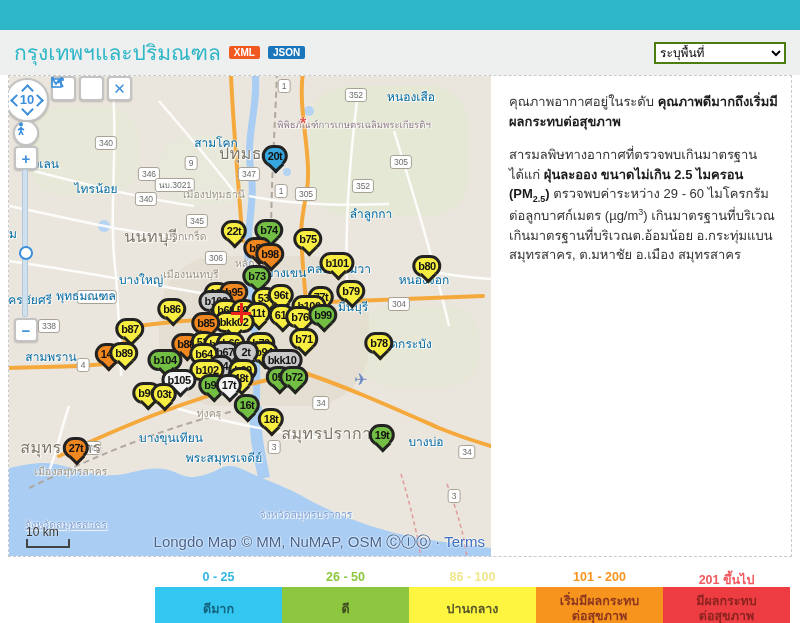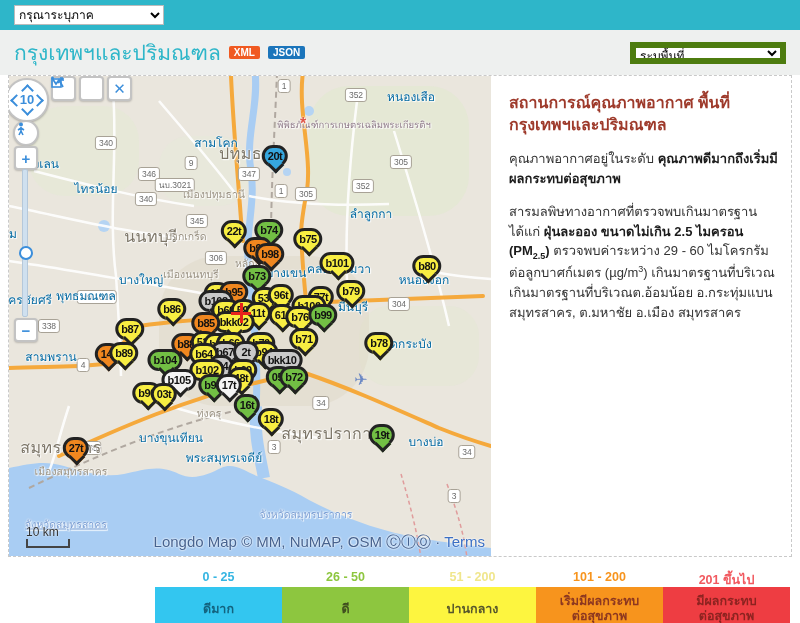--- a/index.html
+++ b/index.html
@@ -10,21 +10,21 @@
   .topbar .date{color:#fff;font-size:12.5px;font-weight:bold;}
   .topbar select{width:150px;height:20px;font-size:12px;border:1px solid #bbb;background:#fff;}
   
   .band{height:45px;background:#eef0ef;display:flex;align-items:center;padding:0 14px;box-sizing:border-box;}
   .band .title{color:var(--accent-teal,#2eb6c9);font-size:21px;}
   .badge{display:inline-block;margin-left:8px;padding:1px 5px;border-radius:2px;color:#fff;
     font-size:10px;font-weight:bold;vertical-align:3px;cursor:pointer;}
   .badge.xml{background:var(--badge-xml,#f05a22);}
   .badge.json{background:var(--badge-json,#1b75bb);}
   .band .spacer{flex:1;}
-  .band select{width:156px;height:22px;font-size:12px;border:6px solid #4d7c0f;background:#fff;}
+  .band select{width:132px;height:22px;font-size:12px;border:2px solid #4d7c0f;background:#fff;}
   
   .content{position:relative;margin:0 8px;height:482px;border:1px dashed #c9c9c9;box-sizing:border-box;}
   .map{position:absolute;left:0;top:0;width:482px;height:480px;background:#eae6dd;overflow:hidden;cursor:grab;}
   .map svg{position:absolute;left:0;top:0;}
   
   .mlbl{position:absolute;transform:translate(-50%,-50%);white-space:nowrap;z-index:2;
     text-shadow:0 0 2px #fff,0 0 2px #fff,1px 1px 1px #fff;}
   .mlbl.city{font-size:16px;color:#7d7668;letter-spacing:.5px;}
   .mlbl.town{font-size:12px;color:#0369a1;}
   .mlbl.small{font-size:10.5px;color:#9b9384;}
@@ -96,23 +96,20 @@
   .lg-ranges{display:flex;height:15px;}
   .lg-ranges span{flex:1;text-align:center;font-size:12.5px;font-weight:bold;}
   .lg-cells{display:flex;margin-top:2px;}
   .lg-cell{flex:1;height:44px;display:flex;flex-direction:column;align-items:center;
     justify-content:center;font-size:12.5px;font-weight:bold;line-height:1.2;text-align:center;}
 </style>
 </head>
 <body>
 
 <div class="topbar">
-  <select>
-    <option>กรุณาระบุภาค</option>
-  </select>
 </div>
 
 <div class="band">
   <span class="title">กรุงเทพฯและปริมณฑล</span>
   <span class="badge xml">XML</span>
   <span class="badge json">JSON</span>
   <span class="spacer"></span>
   <select>
     <option>ระบุพื้นที่</option>
   </select>
@@ -328,32 +325,31 @@
     <div class="scale">
       <div class="txt">10 km</div>
       <div class="bar"></div>
     </div>
     <div class="attr">
       <span>Longdo Map © MM, NuMAP, OSM ⒸⒾⓄ · </span><span class="terms">Terms</span>
     </div>
   </div>
 
   <div class="panel">
-    <h2>สถานการณ์คุณภาพอากาศ พื้นที่กรุงเทพฯและปริมณฑล</h2>
     <p><span>คุณภาพอากาศอยู่ในระดับ </span><b>คุณภาพดีมากถึงเริ่มมีผลกระทบต่อสุขภาพ</b></p>
     <p><span>สารมลพิษทางอากาศที่ตรวจพบเกินมาตรฐานได้แก่ </span><b><span>ฝุ่นละออง ขนาดไม่เกิน 2.5 ไมครอน (PM</span><sub>2.5</sub><span>)</span></b><span> ตรวจพบค่าระหว่าง 29 - 60 ไมโครกรัมต่อลูกบาศก์เมตร (µg/m</span><sup>3</sup><span>) เกินมาตรฐานที่บริเวณ เกินมาตรฐานที่บริเวณต.อ้อมน้อย อ.กระทุ่มแบน สมุทรสาคร, ต.มหาชัย อ.เมือง สมุทรสาคร</span></p>
   </div>
 </div>
 
 <div class="legend">
   <div class="lg-grid">
     <div class="lg-ranges">
       <span class="lg-range" style="color: rgb(53, 181, 226);">0 - 25</span>
       <span class="lg-range" style="color: rgb(141, 198, 63);">26 - 50</span>
-      <span class="lg-range" style="color: rgb(240, 230, 140);">51 - 200</span>
+      <span class="lg-range" style="color: rgb(240, 230, 140);">86 - 100</span>
       <span class="lg-range" style="color: rgb(247, 148, 29);">101 - 200</span>
       <span class="lg-range" style="color: rgb(241, 89, 95);">201 ขึ้นไป</span>
     </div>
     <div class="lg-cells">
       <div class="lg-cell" style="background: rgb(51, 198, 240); color: rgb(19, 99, 127);">
           <span>ดีมาก</span>
           <span></span>
         </div>
       <div class="lg-cell" style="background: rgb(141, 198, 63); color: rgb(63, 77, 30);">
           <span>ดี</span>

